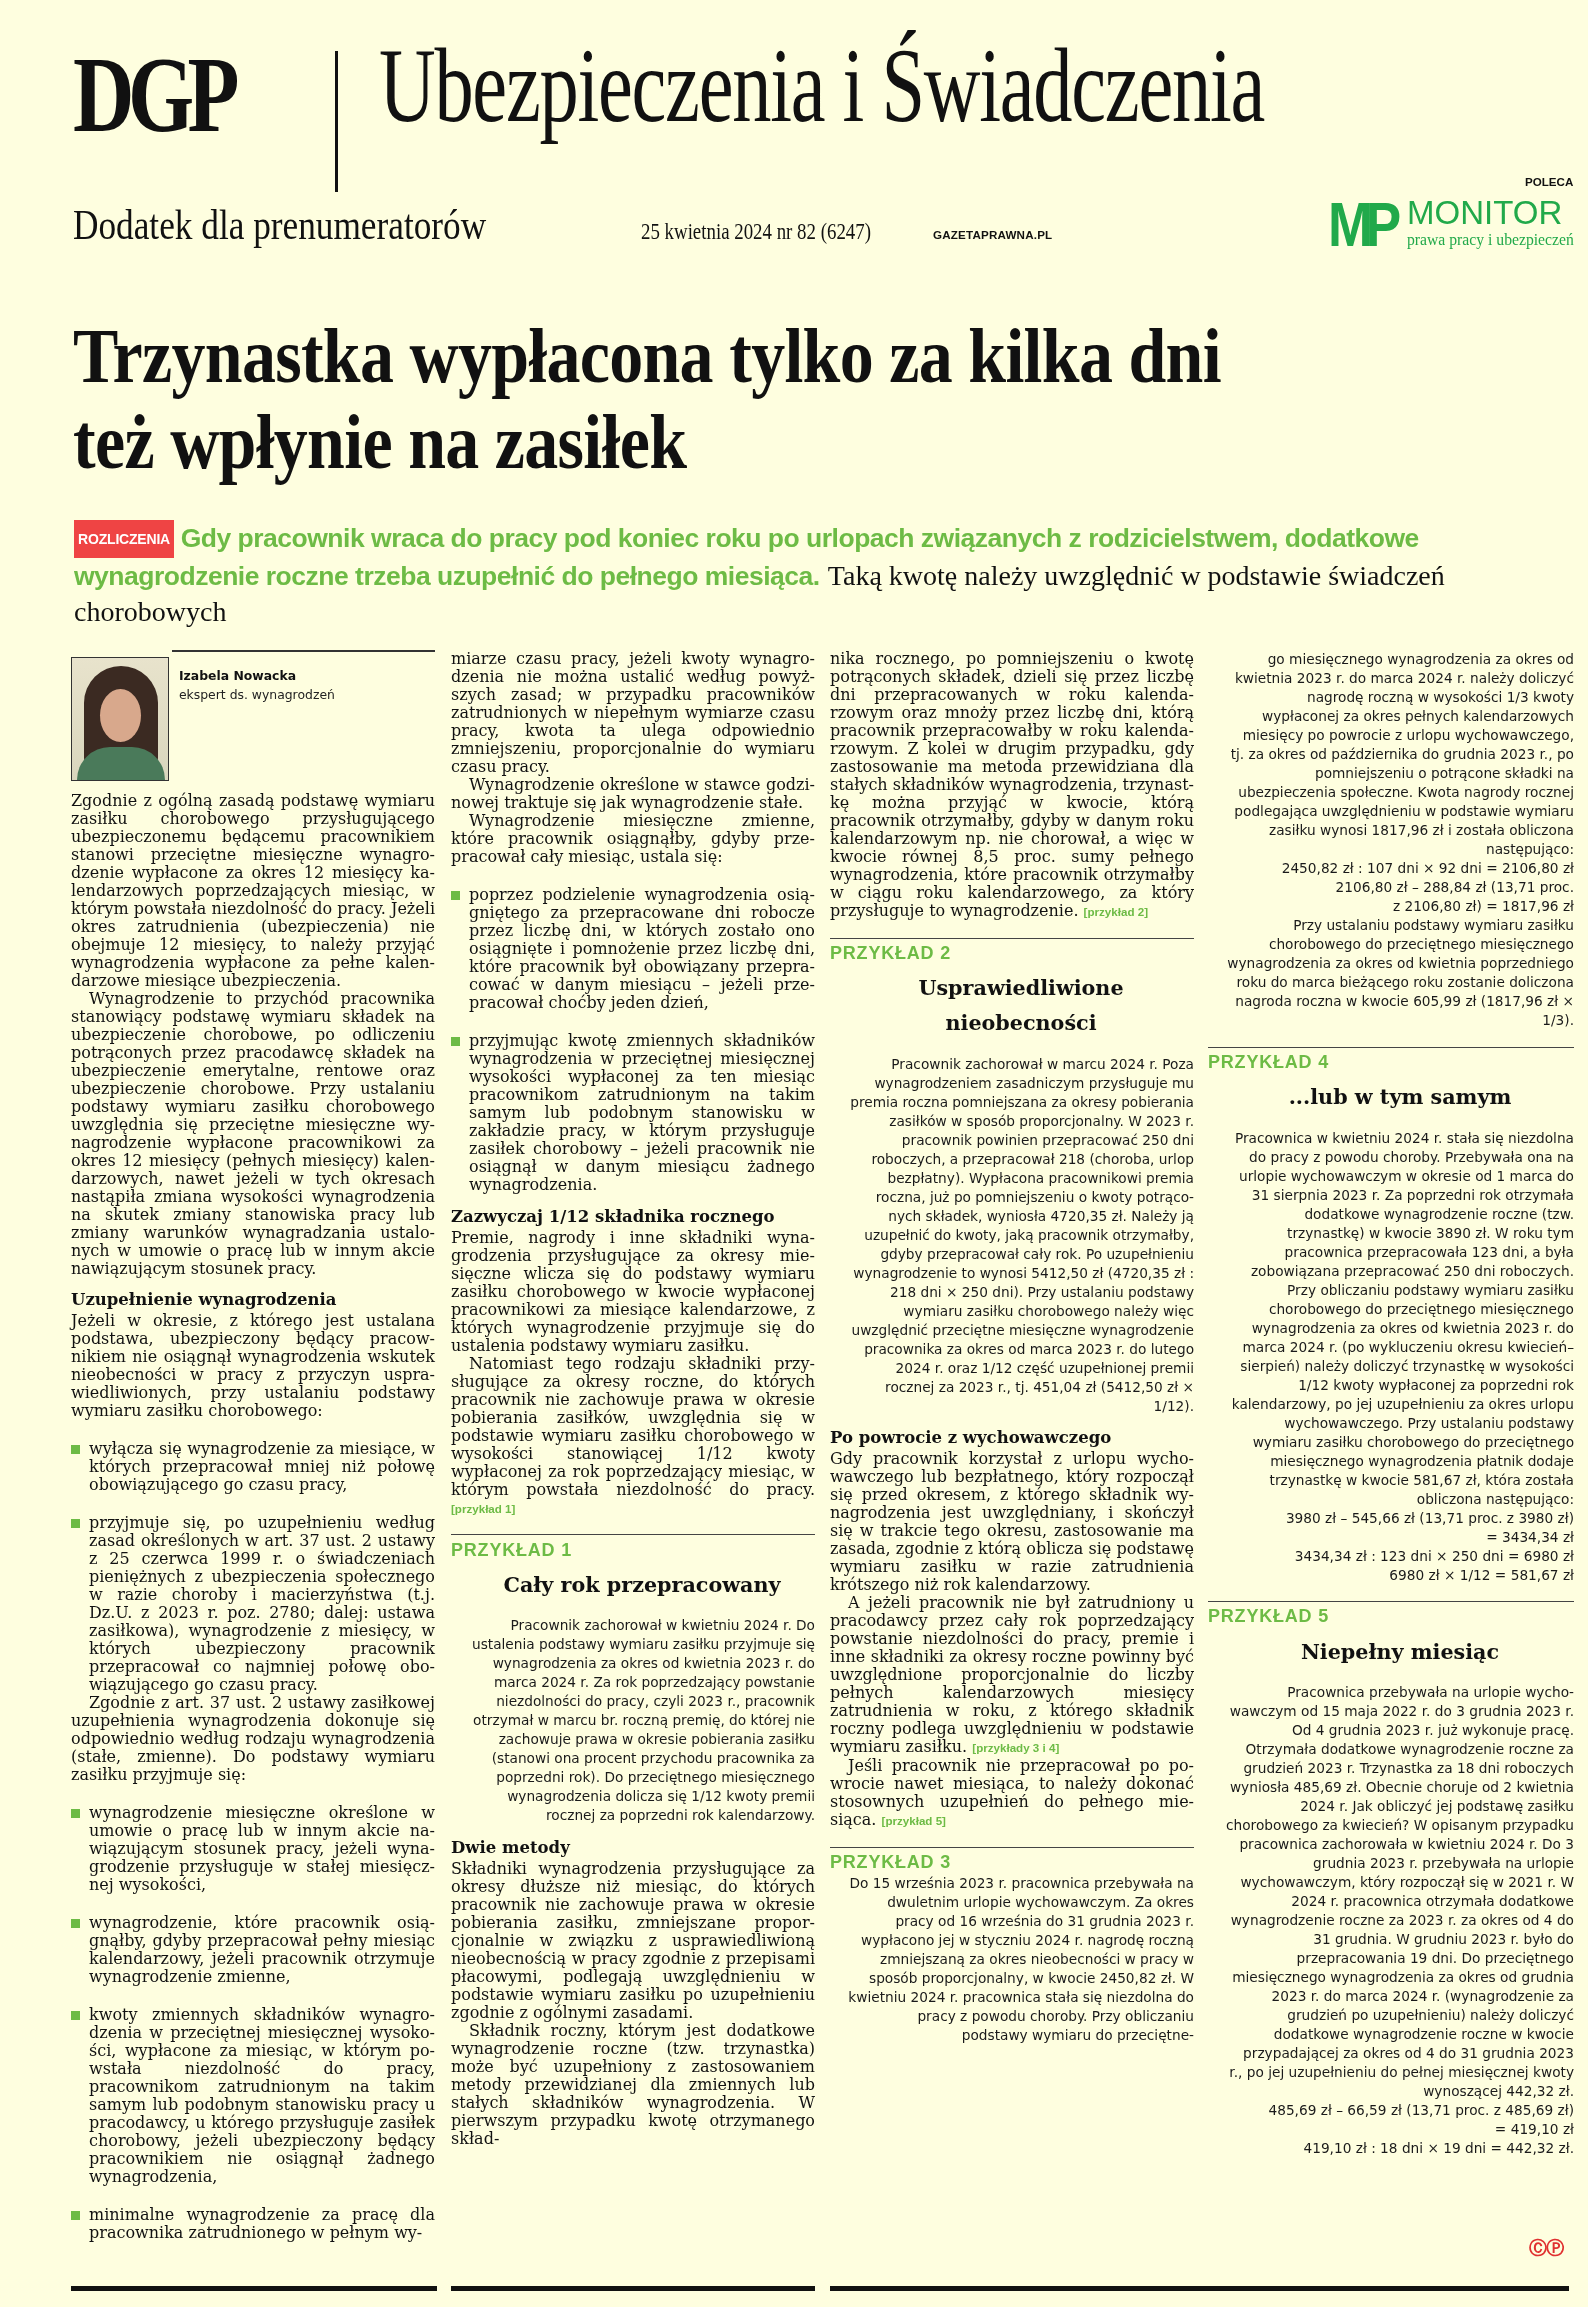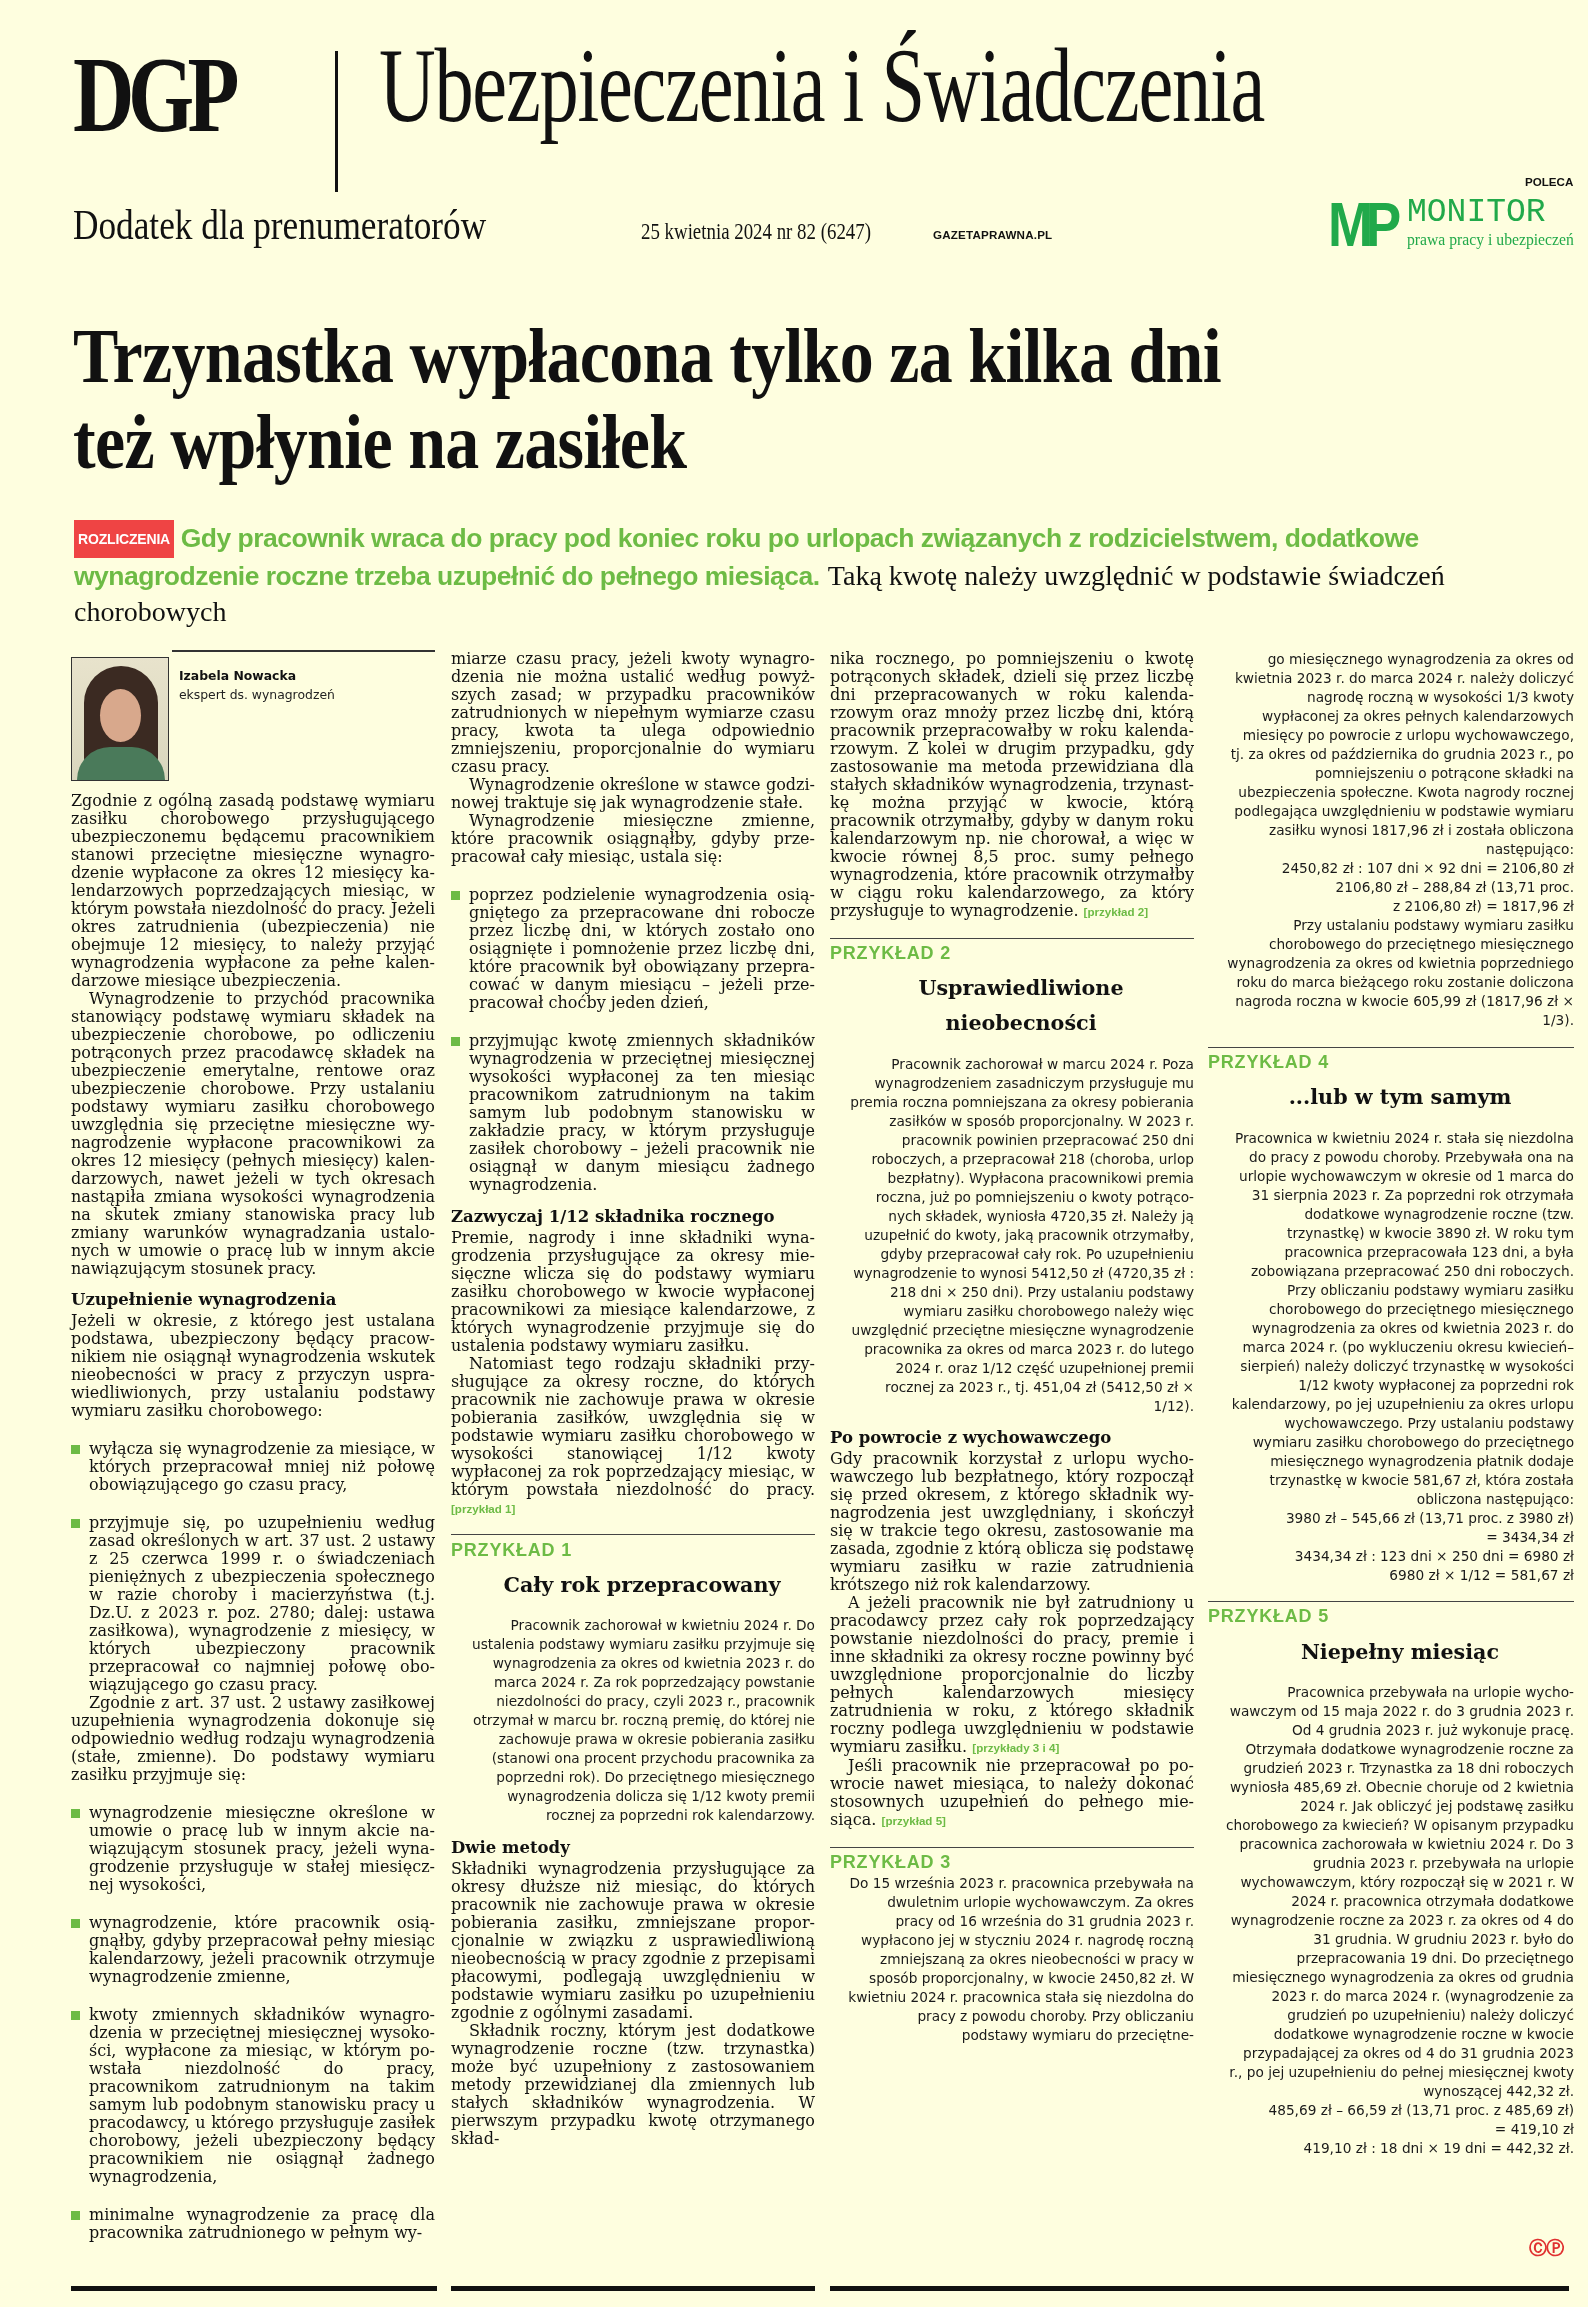--- a/index.html
+++ b/index.html
@@ -41,21 +41,21 @@
     font-family: "Liberation Sans", sans-serif; font-weight: bold; font-size: 11.6px;
   }
   .mp-logo { position: absolute; left: 1328px; top: 196px; width: 252px; height: 58px; }
   .mp-mark {
     position: absolute; left: 0; top: 0;
     font-family: "Liberation Sans", sans-serif; font-weight: bold; font-size: 63px; color: #21a94a;
     letter-spacing: -8.3px; line-height: 0.9; transform: scaleX(0.85); transform-origin: left top;
   }
   .mp-name {
     position: absolute; left: 79px; top: 0;
-    font-family: Liberation Mono, monospace; font-size: 33px; color: #21a94a; line-height: 1;
+    font-family: Liberation Sans, sans-serif; font-size: 33px; color: #21a94a; line-height: 1;
   }
   .mp-tag {
     position: absolute; left: 79px; top: 36px;
     font-family: "Liberation Serif", serif; font-size: 15.7px; color: #21a94a; line-height: 1;
   }
 
   .headline {
     position: absolute; left: 73px; top: 313px; width: 1506px;
     font-family: "Liberation Serif", serif; font-weight: bold; font-size: 79px; line-height: 86px;
     letter-spacing: -0.8px;

